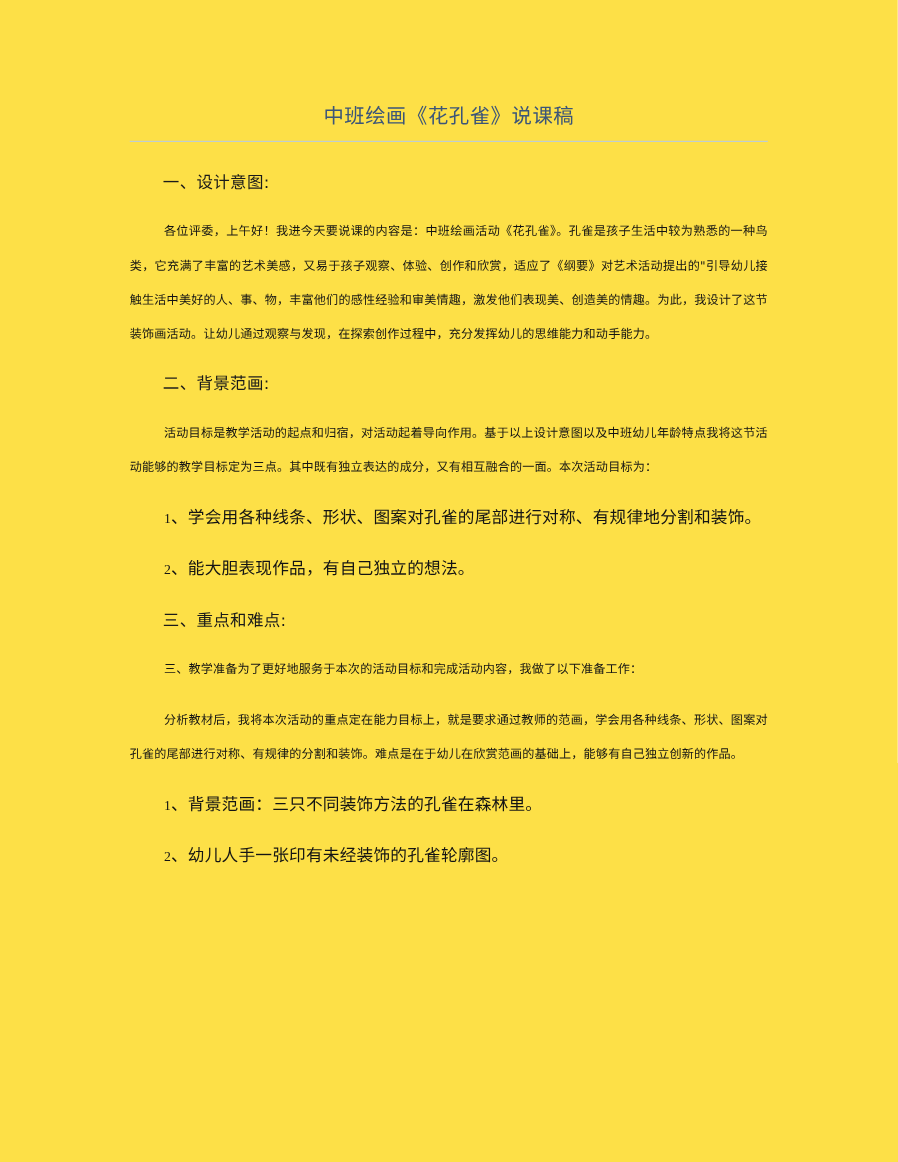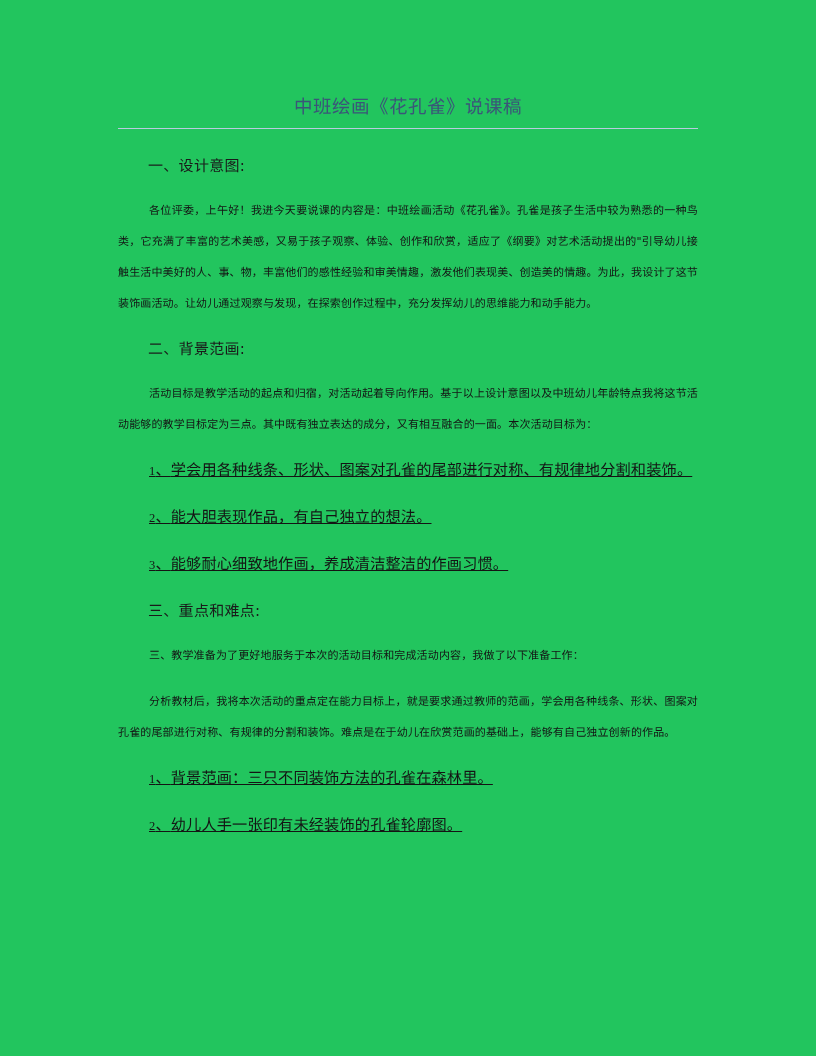--- a/index.html
+++ b/index.html
@@ -13,21 +13,21 @@
     overflow: hidden;
     font-family: "DejaVu Sans", "Liberation Sans", sans-serif;
     color: #1a1a1a;
     -webkit-font-smoothing: antialiased;
   }
 
   .page {
     position: relative;
     width: 816px;
     height: 1056px;
-    background: #22c55e;
+    background: #fde047;
     box-sizing: border-box;
   }
 
   .content {
     position: absolute;
     left: 118px;
     top: 92px;
     width: 580px;
   }
 
@@ -78,21 +78,20 @@
   .list-item {
     font-size: 15.2px;
     line-height: 31px;
     margin: 0 0 15px 0;
     padding-left: 31px;
     text-align: justify;
     text-justify: inter-ideograph;
     color: #141414;
     letter-spacing: 0.15px;
     position: relative;
-    text-decoration: underline;
   }
   .list-item .num {
     font-size: 12.5px;
     font-family: "Liberation Serif", "DejaVu Serif", serif;
     color: #141414;
   }
   .list-item .num-sep {
     font-size: 15.2px;
   }
 </style>
@@ -108,21 +107,20 @@
     <p class="section-heading">一、设计意图:</p>
     <p class="body-para">各位评委，上午好！我进今天要说课的内容是：中班绘画活动《花孔雀》。孔雀是孩子生活中较为熟悉的一种鸟类，它充满了丰富的艺术美感，又易于孩子观察、体验、创作和欣赏，适应了《纲要》对艺术活动提出的"引导幼儿接触生活中美好的人、事、物，丰富他们的感性经验和审美情趣，激发他们表现美、创造美的情趣。为此，我设计了这节装饰画活动。让幼儿通过观察与发现，在探索创作过程中，充分发挥幼儿的思维能力和动手能力。</p>
 
     <p class="section-heading">二、背景范画:</p>
     <p class="body-para">活动目标是教学活动的起点和归宿，对活动起着导向作用。基于以上设计意图以及中班幼儿年龄特点我将这节活动能够的教学目标定为三点。其中既有独立表达的成分，又有相互融合的一面。本次活动目标为：</p>
 
     <p class="list-item"><span class="num">1</span><span class="num-sep">、</span><span>学会用各种线条、形状、图案对孔雀的尾部进行对称、有规律地分割和装饰。</span></p>
 
     <p class="list-item"><span class="num">2</span><span class="num-sep">、</span><span>能大胆表现作品，有自己独立的想法。</span></p>
 
-    <p class="list-item"><span class="num">3</span><span class="num-sep">、</span><span>能够耐心细致地作画，养成清洁整洁的作画习惯。</span></p>
 
     <p class="section-heading">三、重点和难点:</p>
     <p class="body-para">三、教学准备为了更好地服务于本次的活动目标和完成活动内容，我做了以下准备工作：</p>
 
     <p class="body-para">分析教材后，我将本次活动的重点定在能力目标上，就是要求通过教师的范画，学会用各种线条、形状、图案对孔雀的尾部进行对称、有规律的分割和装饰。难点是在于幼儿在欣赏范画的基础上，能够有自己独立创新的作品。</p>
 
     <p class="list-item"><span class="num">1</span><span class="num-sep">、</span><span>背景范画：三只不同装饰方法的孔雀在森林里。</span></p>
 
     <p class="list-item"><span class="num">2</span><span class="num-sep">、</span><span>幼儿人手一张印有未经装饰的孔雀轮廓图。</span></p>
 

